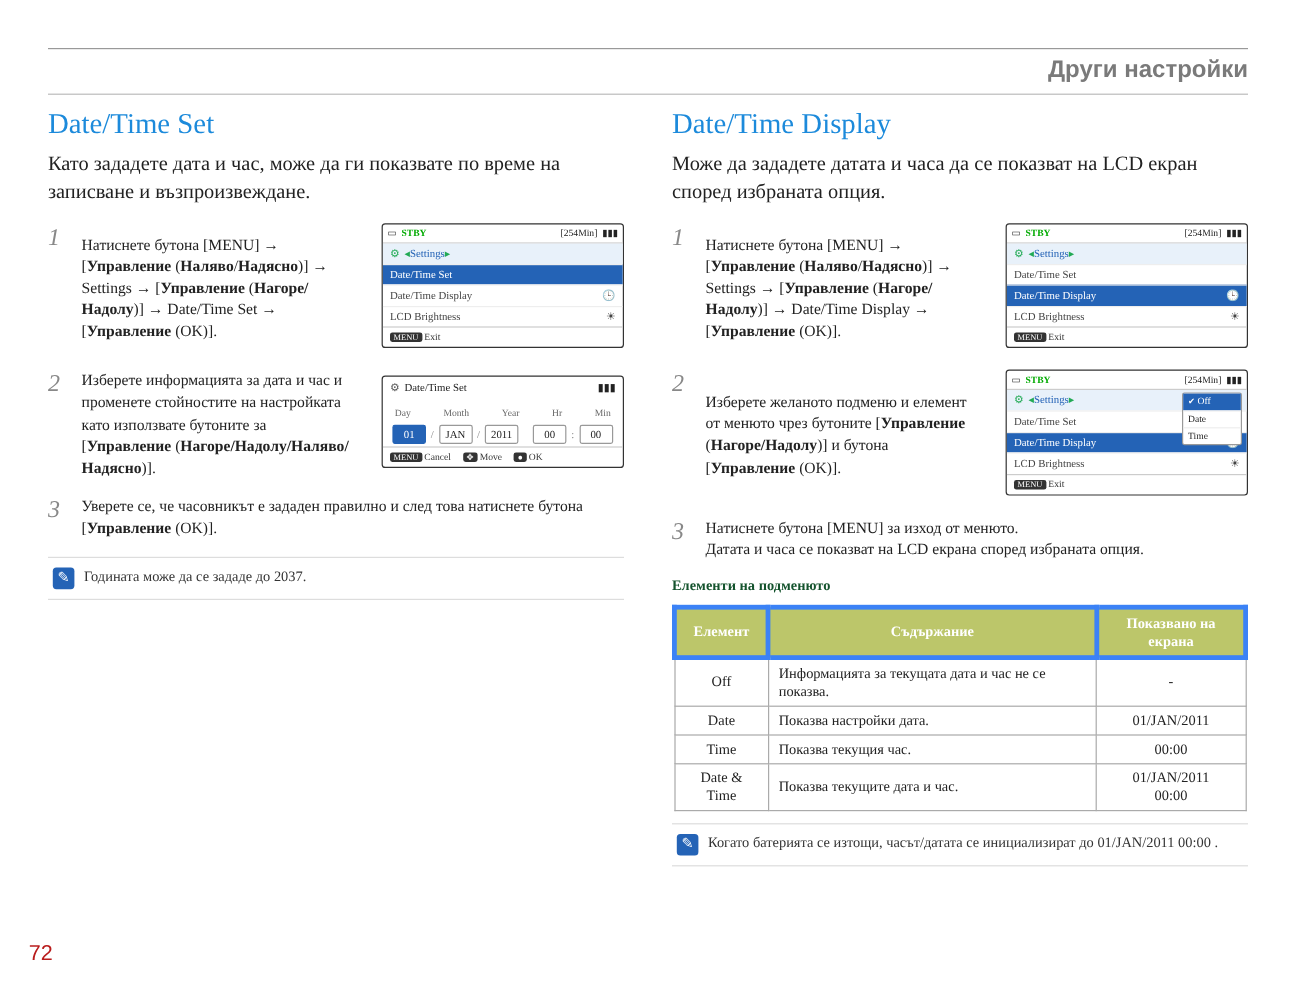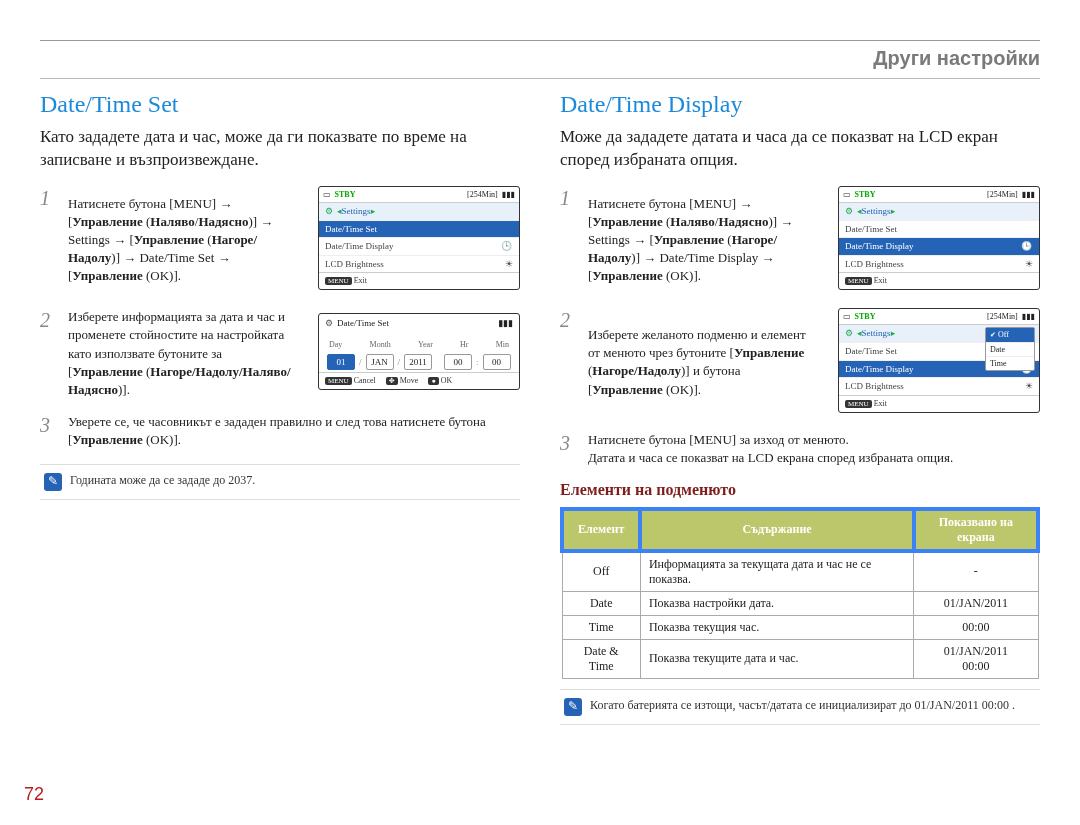--- a/index.html
+++ b/index.html
@@ -130,21 +130,21 @@
   }
   .note-icon {
     width:18px; height:18px; border-radius:3px;
     background:#2463b6; color:#fff;
     display:flex; align-items:center; justify-content:center;
     font-size:12px; flex-shrink:0;
   }
 
   
   .subhead {
-    color:#7f1d1d; font-weight:600; font-size:16px;
+    color:#14532d; font-weight:600; font-size:12px;
     margin: 14px 0 8px 0;
   }
 
   
   table.submenu {
     border-collapse: collapse;
     width: 100%;
     font-size: 12px;
   }
   table.submenu th {

